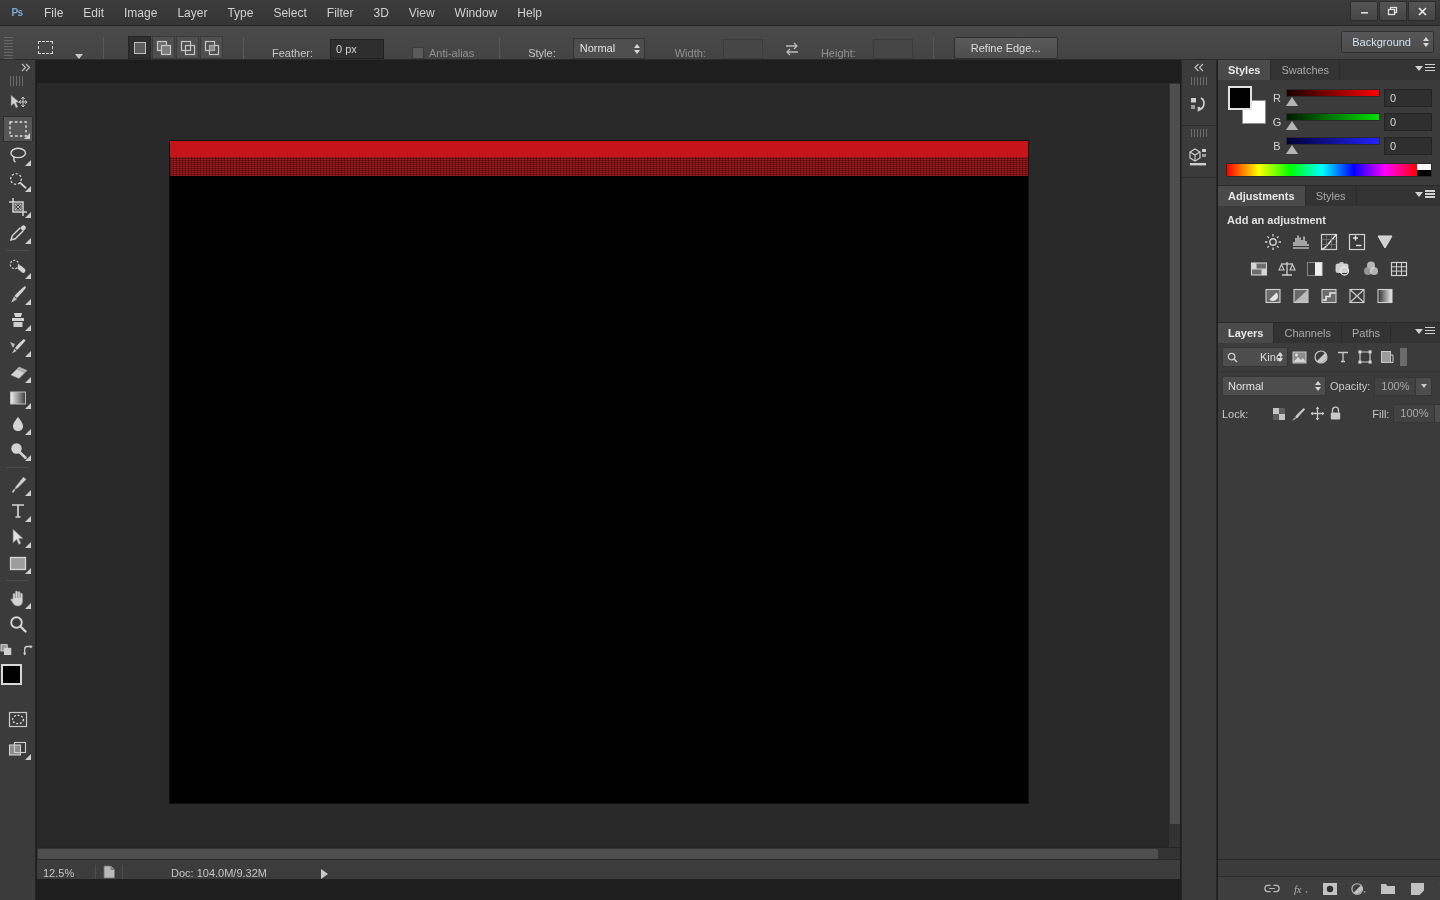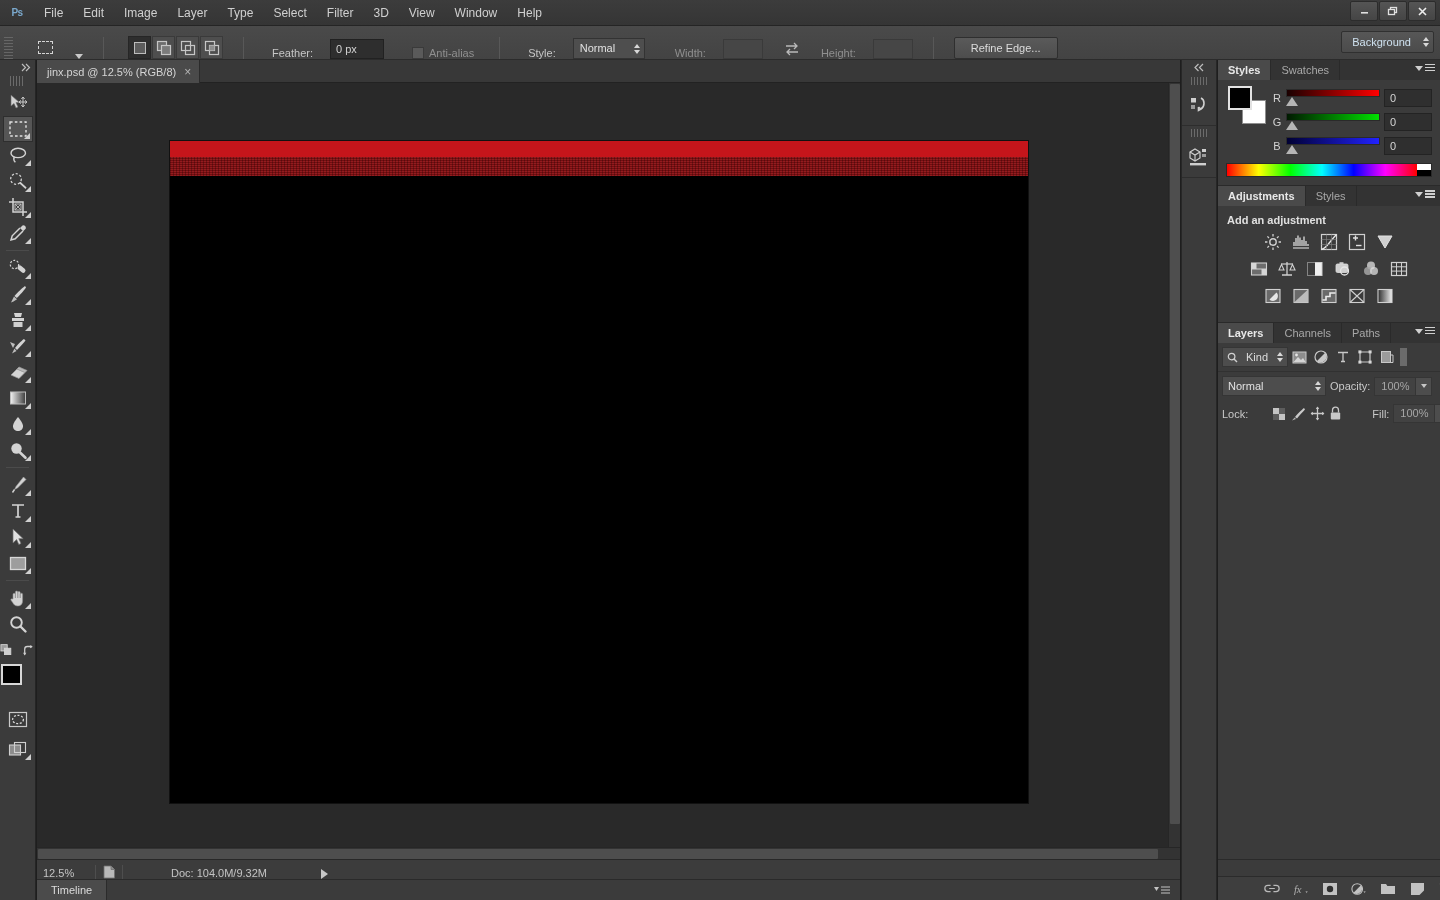--- a/index.html
+++ b/index.html
@@ -252,21 +252,21 @@
   .adj-title { color: #e0e0e0; font-size: 11px; font-weight: bold; margin: 2px 0 7px 1px; }
   .adj-row { display: flex; gap: 10px; justify-content: center; margin-bottom: 9px; }
   .adj-ico { width: 18px; height: 18px; display: flex; align-items: center; justify-content: center; }
 
   
   .layers-filter {
     display: flex; align-items: center; gap: 0; padding: 4px 2px 4px 4px;
     border-bottom: 1px solid #313131;
   }
   .kind-select {
-    display: flex; align-items: center; gap: 8px; background: #4d4d4d; border: 1px solid #353535;
+    display: flex; align-items: center; gap: 22px; background: #4d4d4d; border: 1px solid #353535;
     height: 20px; padding: 0 4px; width: 66px; color: #dcdcdc; font-size: 11px; position: relative;
   }
   .filter-ico { width: 22px; height: 20px; display: flex; align-items: center; justify-content: center; }
   .blend-row, .lock-row { display: flex; align-items: center; padding: 4px 4px; gap: 4px; }
   .blend-select {
     background: #4d4d4d; border: 1px solid #353535; height: 20px; width: 104px;
     color: #e0e0e0; font-size: 11px; line-height: 18px; padding: 0 16px 0 5px; position: relative;
   }
   .small-label { color: #c8c8c8; font-size: 11px; }
   .num-box {
@@ -618,26 +618,20 @@
 
     <div class="tool" style="margin-top:4px">
       <svg width="20" height="17" viewBox="0 0 20 17">
         <rect x="1.5" y="4" width="11" height="10" fill="#8c8c8c" stroke="#cfcfcf" stroke-width="1.1"></rect>
         <rect x="6.5" y="1.5" width="11" height="10" fill="none" stroke="#cfcfcf" stroke-width="1.1"></rect>
       </svg>
       <span class="tri"></span>
     </div>
   </div>
 
-  <div class="tabbar">
-    <div class="doc-tab">
-      <span>jinx.psd @ 12.5% (RGB/8)</span>
-      <span class="tab-close">×</span>
-    </div>
-  </div>
 
   <div class="canvas-area">
     <div class="artboard">
       <div class="band-bright"></div>
       <div class="band-dark"></div>
     </div>
     <div class="scroll-v">
       <div class="thumb"></div>
     </div>
     <div class="scroll-h">
@@ -652,29 +646,20 @@
       <svg width="15" height="14" viewBox="0 0 15 14">
         <path d="M2 1 H9 L12.5 4.5 V13 H2 Z" fill="#b9b9b9" stroke="#6e6e6e" stroke-width=".8"></path>
         <path d="M9 1 V4.5 H12.5" fill="#8d8d8d" stroke="#6e6e6e" stroke-width=".8"></path>
       </svg>
     </div>
     <div class="st-sep"></div>
     <div class="st-doc">Doc: 104.0M/9.32M</div>
     <div class="st-arrow"></div>
   </div>
 
-  <div class="timelinebar">
-    <div class="tl-tab">Timeline</div>
-    <div class="tl-menu">
-      <svg width="16" height="9" viewBox="0 0 16 9">
-        <path d="M0 1 L5 1 L2.5 5 Z" fill="#c4c4c4"></path>
-        <path d="M7 1 H16 M7 4 H16 M7 7 H16" stroke="#c4c4c4" stroke-width="1.2"></path>
-      </svg>
-    </div>
-  </div>
 
   <div class="minidock">
     <div class="md-collapse">
       <svg width="13" height="9" viewBox="0 0 13 9">
         <path d="M5.5 1 L2 4.5 L5.5 8 M10 1 L6.5 4.5 L10 8" stroke="#bdbdbd" stroke-width="1.2" fill="none"></path>
       </svg>
     </div>
     <div class="md-cell">
       <div class="md-grip"></div>
       <div class="md-ico">

